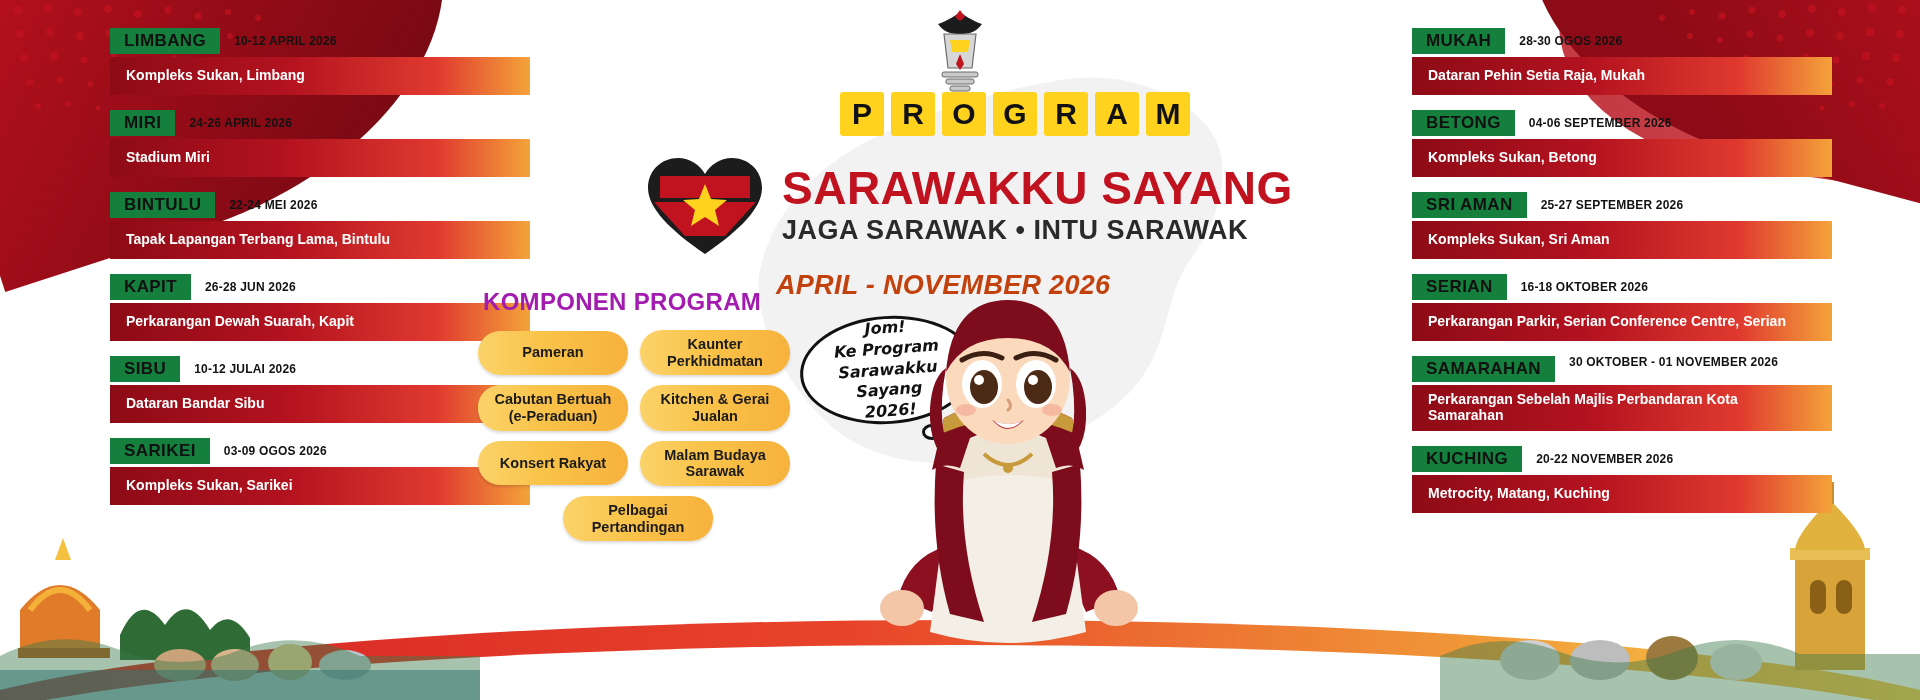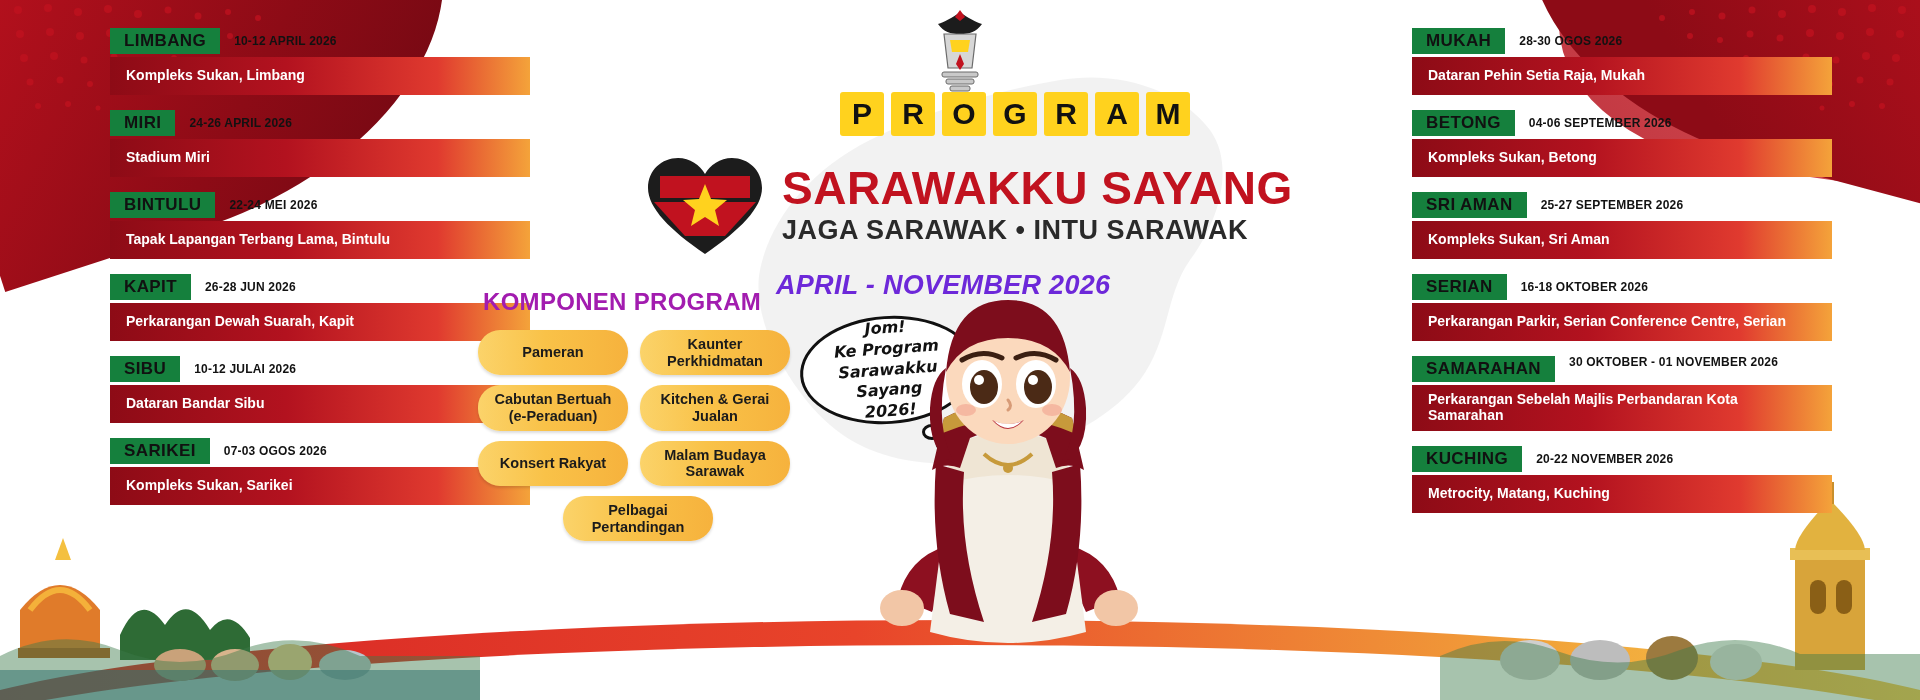--- a/index.html
+++ b/index.html
@@ -131,31 +131,31 @@
   .hero-row { display:flex; align-items:center; gap:12px; margin-top:14px; }
   .heart-logo { width:130px; height:110px; flex:0 0 130px; }
   .hero-text { text-align:left; }
   .hero-title {
     font-size:46px; font-weight:bold; color:#c1121f; letter-spacing:.5px; line-height:1;
   }
   .hero-sub {
     font-size:27px; font-weight:bold; color:#2a2a2a; letter-spacing:.5px; margin-top:4px;
   }
   .hero-dates {
-    font-size:27px; font-weight:bold; font-style:italic; color:#6d28d9;
+    font-size:27px; font-weight:bold; font-style:italic; color:#c2410c;
     margin-top:10px; margin-left:136px; letter-spacing:.3px;
   }
 
   
   .komponen { position:absolute; left:478px; top:288px; width:330px; }
   .komponen-title {
     font-size:24px; font-weight:bold; color:#a21caf; letter-spacing:.3px; margin-left:5px;
   }
   .chip-grid {
-    display:flex; flex-wrap:wrap; gap:10px 12px; margin-top:14px; width:320px;
+    display:flex; flex-wrap:wrap; gap:10px 12px; margin-top:14px; width:320px;align-items:center;
   }
   .chip {
     background: linear-gradient(90deg,#fbd36a 0%, #f9c248 45%, #f6b23d 100%);
     border-radius:22px;
     min-height:44px;
     width:150px;
     display:flex; align-items:center; justify-content:center; text-align:center;
     font-size:14.5px; font-weight:bold; color:#1b1b1b; line-height:1.15;
     padding:6px 8px;
     box-shadow: 0 2px 3px rgba(0,0,0,.14);
@@ -354,21 +354,21 @@
     <div class="venue-head">
       <span class="venue-town">SIBU</span>
       <span class="venue-date">10-12 JULAI 2026</span>
     </div>
     <div class="venue-bar">Dataran Bandar Sibu</div>
   </div>
 
   <div class="venue-block">
     <div class="venue-head">
       <span class="venue-town">SARIKEI</span>
-      <span class="venue-date">07-03 OGOS 2026</span>
+      <span class="venue-date">03-09 OGOS 2026</span>
     </div>
     <div class="venue-bar">Kompleks Sukan, Sarikei</div>
   </div>
 
 </div>
 
 <div class="col col-right">
 
   <div class="venue-block">
     <div class="venue-head">

